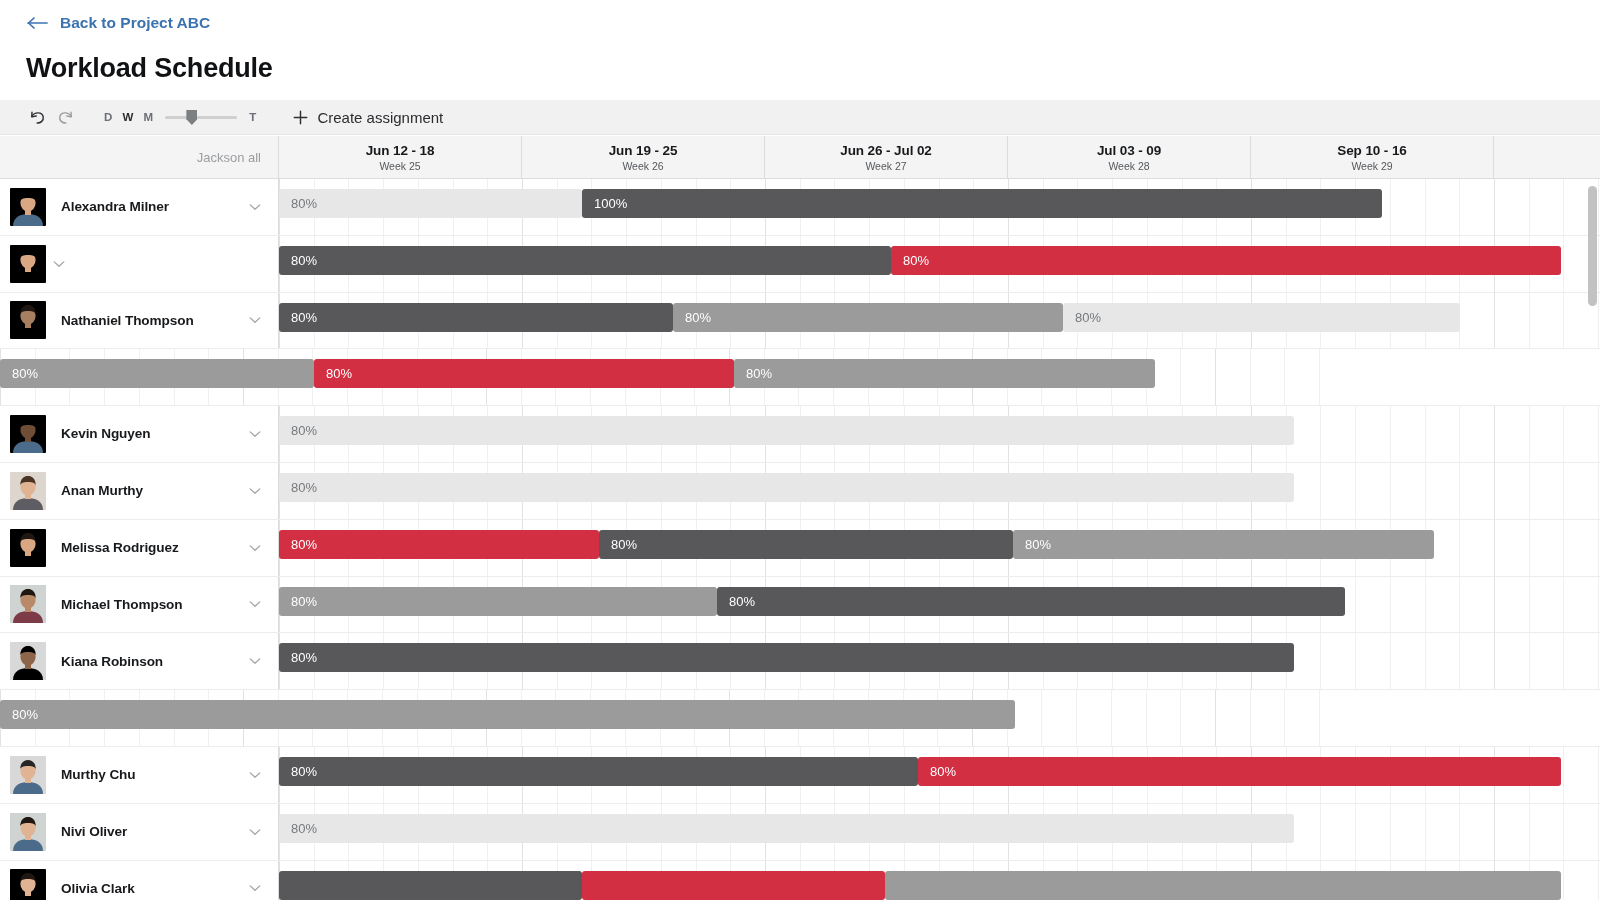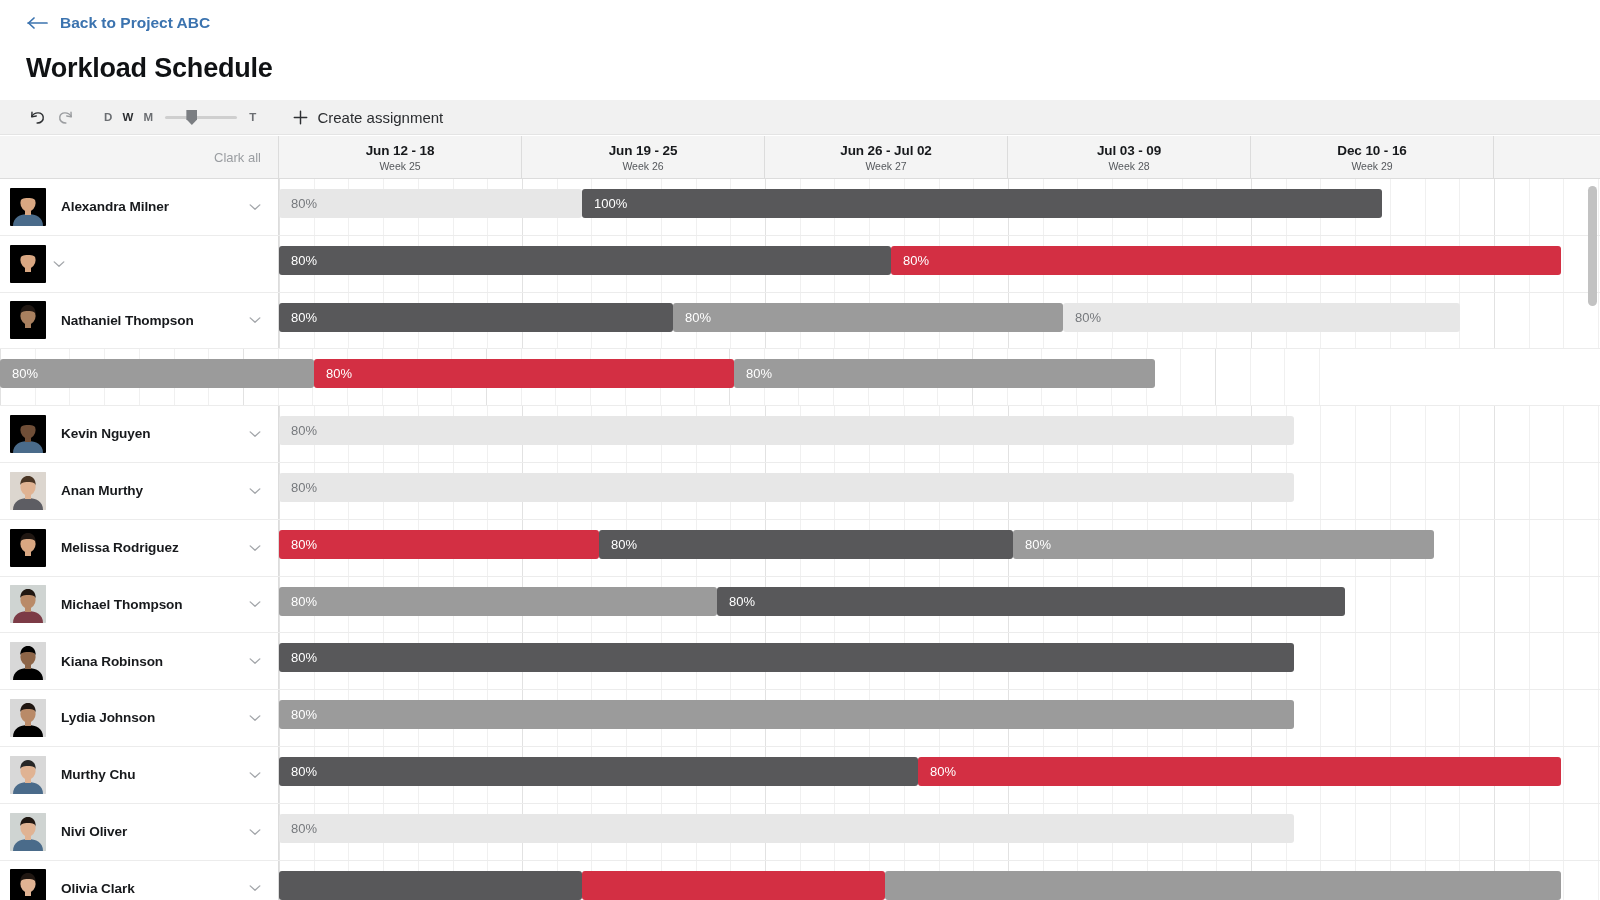--- a/index.html
+++ b/index.html
@@ -246,41 +246,41 @@
         <svg viewBox="0 0 15 15" width="15" height="15">
           <path d="M7.5 1.3 V13.7 M1.3 7.5 H13.7" stroke="#2e3033" stroke-width="1.45" stroke-linecap="round"></path>
         </svg>
       </span>
       <span>Create assignment</span>
     </div>
   </div>
 
   <div class="gridhead">
     <div class="gridhead-left">
-      <span class="expand-all">Clark all</span>
+      <span class="expand-all">Jackson all</span>
     </div>
     <div id="weekcells" style="display:flex;">
         <div class="weekcell">
           <div class="wk-range">Jun 12 - 18</div>
           <div class="wk-num">Week 25</div>
         </div>
         <div class="weekcell">
           <div class="wk-range">Jun 19 - 25</div>
           <div class="wk-num">Week 26</div>
         </div>
         <div class="weekcell">
           <div class="wk-range">Jun 26 - Jul 02</div>
           <div class="wk-num">Week 27</div>
         </div>
         <div class="weekcell">
           <div class="wk-range">Jul 03 - 09</div>
           <div class="wk-num">Week 28</div>
         </div>
         <div class="weekcell">
-          <div class="wk-range">Dec 10 - 16</div>
+          <div class="wk-range">Sep 10 - 16</div>
           <div class="wk-num">Week 29</div>
         </div>
       </div>
   </div>
 
   <div class="body-area">
     <div class="rows" id="rows">
         <div class="row">
           <div class="row-left">
             <div class="avatar">
@@ -869,37 +869,20 @@
               <span class="gline" style="left: 1249.71px;"></span>
               <span class="gline" style="left: 1284.43px;"></span>
               <span class="gline" style="left: 1319.14px;"></span>
             </div>
             <div class="bar dark" style="left: 0px; width: 1015px;">
               <span>80%</span>
             </div>
           </div>
         </div>
         <div class="row">
-          <div class="row-left">
-            <div class="avatar">
-              <svg viewBox="0 0 36 38" preserveAspectRatio="xMidYMid slice">
-                <rect width="36" height="38" fill="#d8d8d8"></rect>
-                <path d="M3 38 C3 29.5 10 26 18 26 C26 26 33 29.5 33 38 Z" fill="undefined"></path>
-                <rect x="15" y="20" width="6" height="7" fill="#b98a68"></rect>
-                <ellipse cx="18" cy="15" rx="7.6" ry="8.6" fill="#b98a68"></ellipse>
-                <path d="M10.2 14 C10.2 6.5 14 4 18 4 C22 4 25.8 6.5 25.8 14 C25.8 11.4 23 10 18 10 C13 10 10.2 11.4 10.2 14 Z" fill="#201712"></path>
-              </svg>
-            </div>
-            <div class="person-name">Lydia Johnson</div>
-            <div class="chev">
-              <svg viewBox="0 0 18 18" width="16" height="16">
-                <path d="M3.6 6.6 L9 11.6 L14.4 6.6" stroke="#a3a6aa" stroke-width="1.5" fill="none" stroke-linecap="round" stroke-linejoin="round"></path>
-              </svg>
-            </div>
-          </div>
           <div class="row-track">
             <div class="gridlines">
               <span class="gline week" style="left: 0px;"></span>
               <span class="gline" style="left: 34.7143px;"></span>
               <span class="gline" style="left: 69.4286px;"></span>
               <span class="gline" style="left: 104.143px;"></span>
               <span class="gline" style="left: 138.857px;"></span>
               <span class="gline" style="left: 173.571px;"></span>
               <span class="gline" style="left: 208.286px;"></span>
               <span class="gline week" style="left: 243px;"></span>

